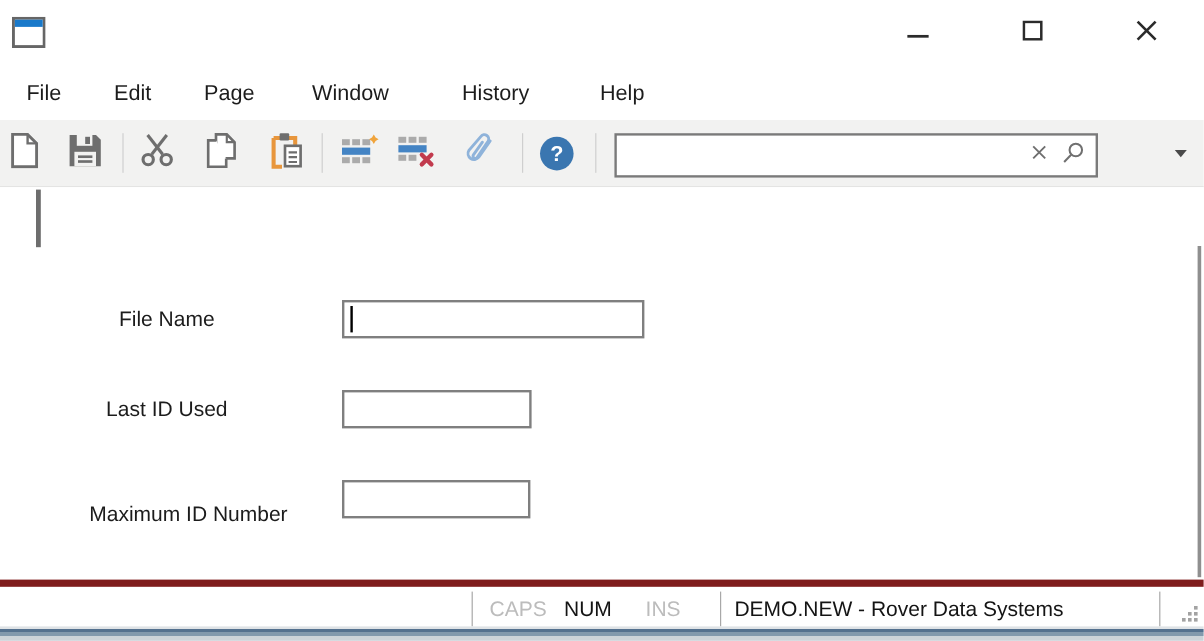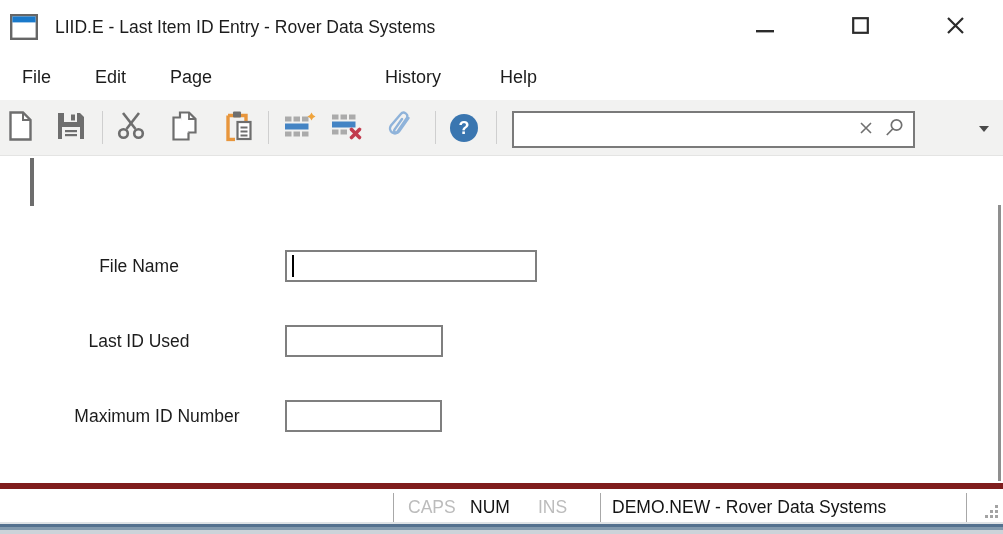--- a/index.html
+++ b/index.html
@@ -46,21 +46,21 @@
   .big-caret { position:absolute; left:30px; top:2px; width:4px; height:48px; background:#6d6d6d; }
   .f-label { position:absolute; left:0; width:278px; height:32px; line-height:32px;
     text-align:center; font-size:17.5px; color:#1c1c1c; white-space:nowrap; }
   .f-input { position:absolute; left:285px; height:32px; background:#fff;
     border:2px solid #7f7f7f; }
   .f-input input { width:100%; height:100%; border:0; outline:0; padding:0 5px;
     font-size:16px; font-family:inherit; background:transparent; }
   .input-caret { position:absolute; left:5px; top:3px; width:2px; height:22px; background:#000; }
   .row1-label { top:94px; } .row1-input { top:94px; width:252px; }
   .row2-label { top:169px; } .row2-input { top:169px; width:158px; }
-  .row3-label { top:244px;padding-left:36px; } .row3-input { top:244px; width:157px; }
+  .row3-label { top:256px;padding-left:36px; } .row3-input { top:244px; width:157px; }
   .scrollline { position:absolute; right:2px; top:49px; width:3px; height:276px; background:#8f8f8f; }
 
   
   .statusbar { position:absolute; top:483px; left:0; right:0; height:39px;
     background:#fff; border-top:6px solid #7f1d1d; font-size:17.5px; }
   .sb-sep { position:absolute; top:4px; width:1px; height:29px; background:#a8a8a8; }
   .sb-text { position:absolute; top:0; height:37px; line-height:36px; white-space:nowrap; }
   .ind-off { color:#bcbcbc; }
   .ind-on { color:#141414; }
   .sb-context { color:#141414; }
@@ -75,21 +75,20 @@
 
 <div class="window">
 
   <div class="titlebar">
     <span class="app-icon">
       <svg width="28" height="26" viewBox="0 0 28 26">
         <rect x="1.2" y="1.2" width="25.6" height="23.6" fill="#ffffff" stroke="#666666" stroke-width="2.4"></rect>
         <rect x="2.4" y="2.4" width="23.2" height="6" fill="#1979ca"></rect>
       </svg>
     </span>
-    <span class="title-text">LIID.E - Last Item ID Entry - Rover Data Systems</span>
     <div class="winbtn btn-min">
       <span>
         <svg width="18" height="3" viewBox="0 0 18 3">
             <rect width="18" height="2.4" fill="#2b2b2b"></rect>
           </svg>
       </span>
     </div>
     <div class="winbtn btn-max">
       <span>
         <svg width="17" height="17" viewBox="0 0 17 17">
@@ -103,20 +102,21 @@
             <path d="M2 2 L17 17 M17 2 L2 17" stroke="#2b2b2b" stroke-width="2.2"></path>
           </svg>
       </span>
     </div>
   </div>
 
   <div class="menubar">
     <span class="menu-item" style="left:22px">File</span>
     <span class="menu-item" style="left:95px">Edit</span>
     <span class="menu-item" style="left:170px">Page</span>
+    <span class="menu-item" style="left:260px">Window</span>
     <span class="menu-item" style="left:385px">History</span>
     <span class="menu-item" style="left:500px">Help</span>
   </div>
 
   <div class="toolbar">
 
     <div class="tbtn" style="left:9px">
       <span>
         <svg width="23" height="30" viewBox="0 0 23 30">
           <path d="M1.5 1.5 H14 L21.5 9 V28.5 H1.5 Z" fill="#ffffff" stroke="#6e6e6e" stroke-width="2.4"></path>

